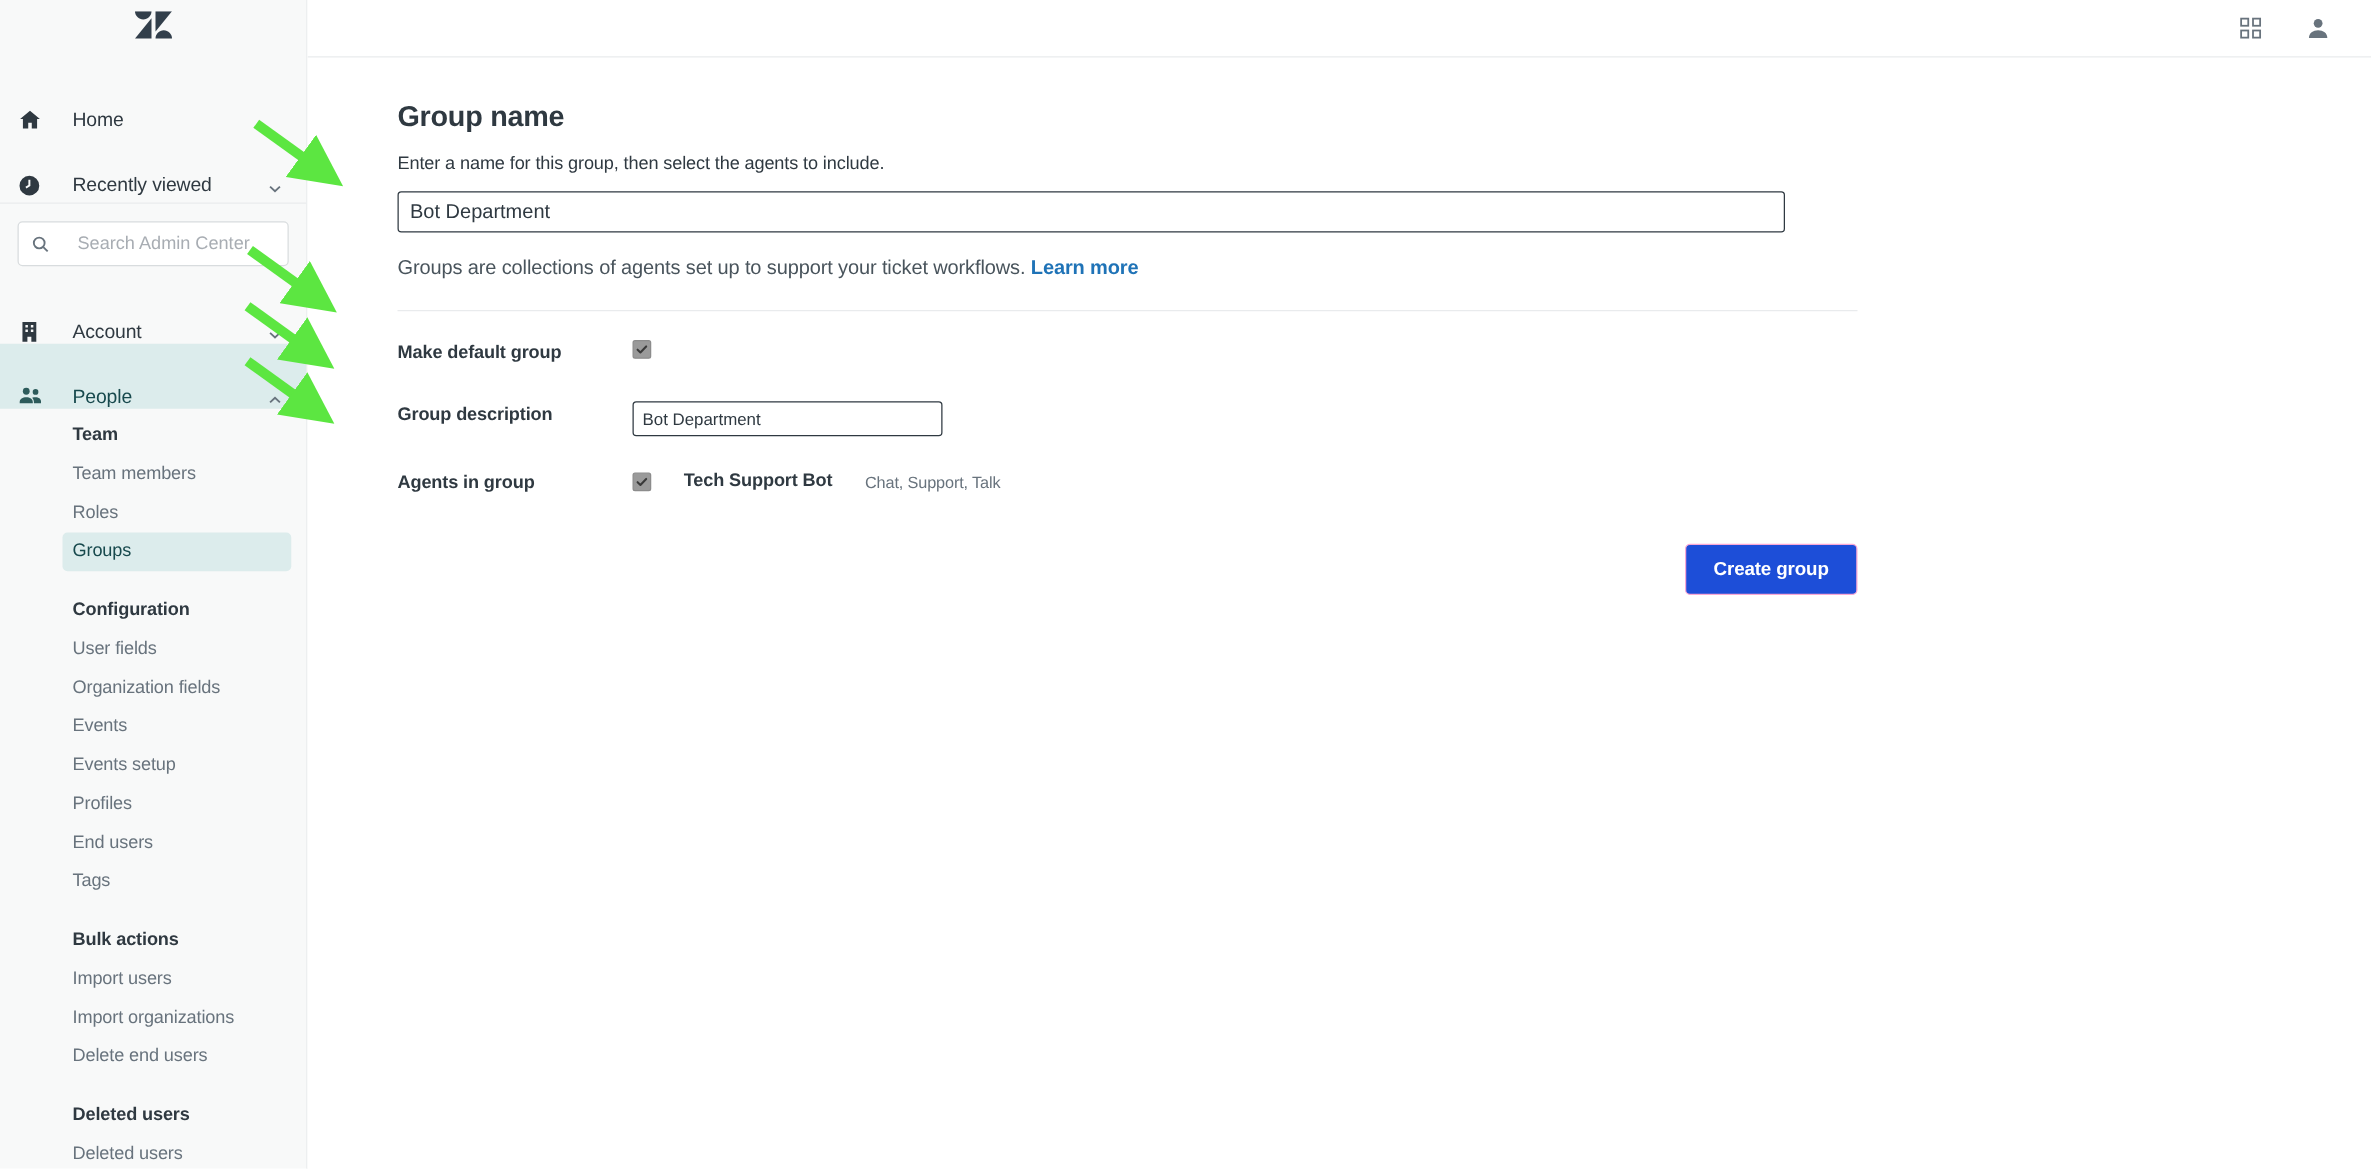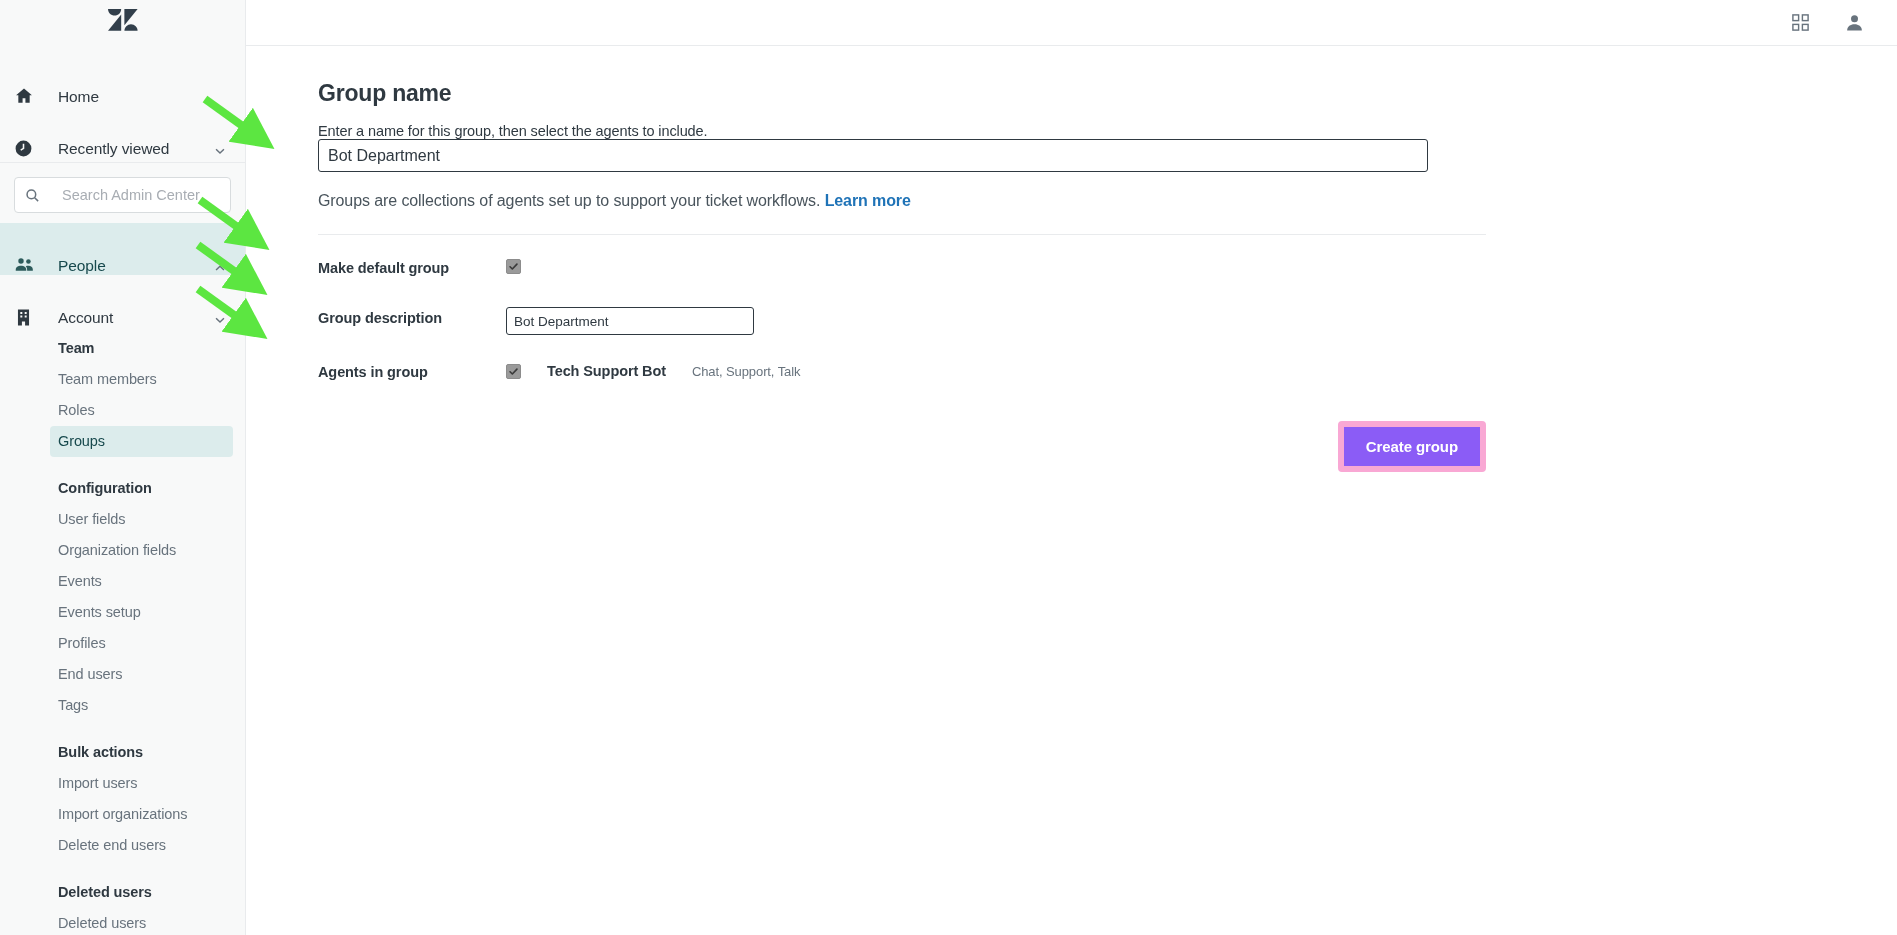--- a/index.html
+++ b/index.html
@@ -157,20 +157,21 @@
   .page-title {
     font-size: 23px;
     font-weight: 700;
     color: #2f3941;
     letter-spacing: -0.2px;
     margin-bottom: 16px;
   }
   .page-sub {
     font-size: 14.5px;
     color: #2f3941;
+    margin-bottom: 14px;
     letter-spacing: -0.1px;
   }
 
   .name-input {
     width: 1110px;
     height: 33px;
     border: 1.5px solid #2f3941;
     border-radius: 3px;
     padding: 0 9px;
     font-family: "Liberation Sans", sans-serif;
@@ -249,23 +250,23 @@
   .agent-name { font-size: 14.5px; font-weight: 700; color: #2f3941; letter-spacing: -0.1px; }
   .agent-channels { font-size: 13px; color: #68737d; letter-spacing: -0.1px; }
 
   .btn-bar {
     display: flex;
     justify-content: flex-end;
     width: 1168px;
     margin-top: 36px;
   }
   .create-btn {
-    background: #8b5cf6;
+    background: #1d4ed8;
     color: #ffffff;
-    border: 6px solid #f9a8d4;
+    border: 1px solid #f9a8d4;
     border-radius: 4px;
     font-family: "Liberation Sans", sans-serif;
     font-size: 15px;
     font-weight: 700;
     padding: 11px 22px;
     cursor: pointer;
     letter-spacing: -0.1px;
   }
 
   
@@ -321,45 +322,45 @@
     <div class="nav-divider"></div>
 
     <div class="search-wrap">
       <div class="search-box">
         <svg viewBox="0 0 16 16" fill="none" stroke="currentColor" stroke-width="1.6">
           <circle cx="6.8" cy="6.8" r="4.6"></circle>
             <path d="M10.3 10.3 14 14"></path>
         </svg>
         <input type="text" value="" placeholder="Search Admin Center" style="">
       </div>
+    </div>
+
+    <div class="nav-row">
+      <span class="nav-icon">
+        <svg width="19" height="19" viewBox="0 0 24 24" fill="currentColor">
+            <path d="M5 2h14v20h-5v-5h-4v5H5zm3 3v2.5h2.5V5zm5.5 0v2.5H16V5zM8 9.5V12h2.5V9.5zm5.5 0V12H16V9.5z"></path>
+          </svg>
+      </span>
+      <span class="nav-label">Account</span>
+      <svg class="chev" viewBox="0 0 16 16" fill="none" stroke="currentColor" stroke-width="1.7">
+          <path d="M3.5 6 8 10.2 12.5 6"></path>
+        </svg>
     </div>
 
     <div class="nav-row active">
       <span class="nav-icon">
         <svg width="21" height="21" viewBox="0 0 24 24" fill="currentColor">
             <circle cx="8" cy="8" r="3.1"></circle>
             <circle cx="16.5" cy="8.6" r="2.6"></circle>
             <path d="M2 18c0-3 2.7-4.6 6-4.6S14 15 14 18v1H2zM15 19v-1c0-1.7-.6-3.1-1.6-4.1.9-.3 1.9-.4 3.1-.4 2.8 0 5 1.4 5 3.9V19z"></path>
           </svg>
       </span>
       <span class="nav-label">People</span>
       <svg class="chev" viewBox="0 0 16 16" fill="none" stroke="currentColor" stroke-width="1.7">
           <path d="M3.5 10.2 8 6l4.5 4.2"></path>
-        </svg>
-    </div>
-
-    <div class="nav-row">
-      <span class="nav-icon">
-        <svg width="19" height="19" viewBox="0 0 24 24" fill="currentColor">
-            <path d="M5 2h14v20h-5v-5h-4v5H5zm3 3v2.5h2.5V5zm5.5 0v2.5H16V5zM8 9.5V12h2.5V9.5zm5.5 0V12H16V9.5z"></path>
-          </svg>
-      </span>
-      <span class="nav-label">Account</span>
-      <svg class="chev" viewBox="0 0 16 16" fill="none" stroke="currentColor" stroke-width="1.7">
-          <path d="M3.5 6 8 10.2 12.5 6"></path>
         </svg>
     </div>
 
     <nav class="sub-nav">
 
       <div class="sub-group">
         <div class="sub-head">Team</div>
         <div class="sub-item"><span class="sub-item-inner">Team members</span></div>
         <div class="sub-item"><span class="sub-item-inner">Roles</span></div>
         <div class="sub-item selected"><span class="sub-item-inner">Groups</span></div>

